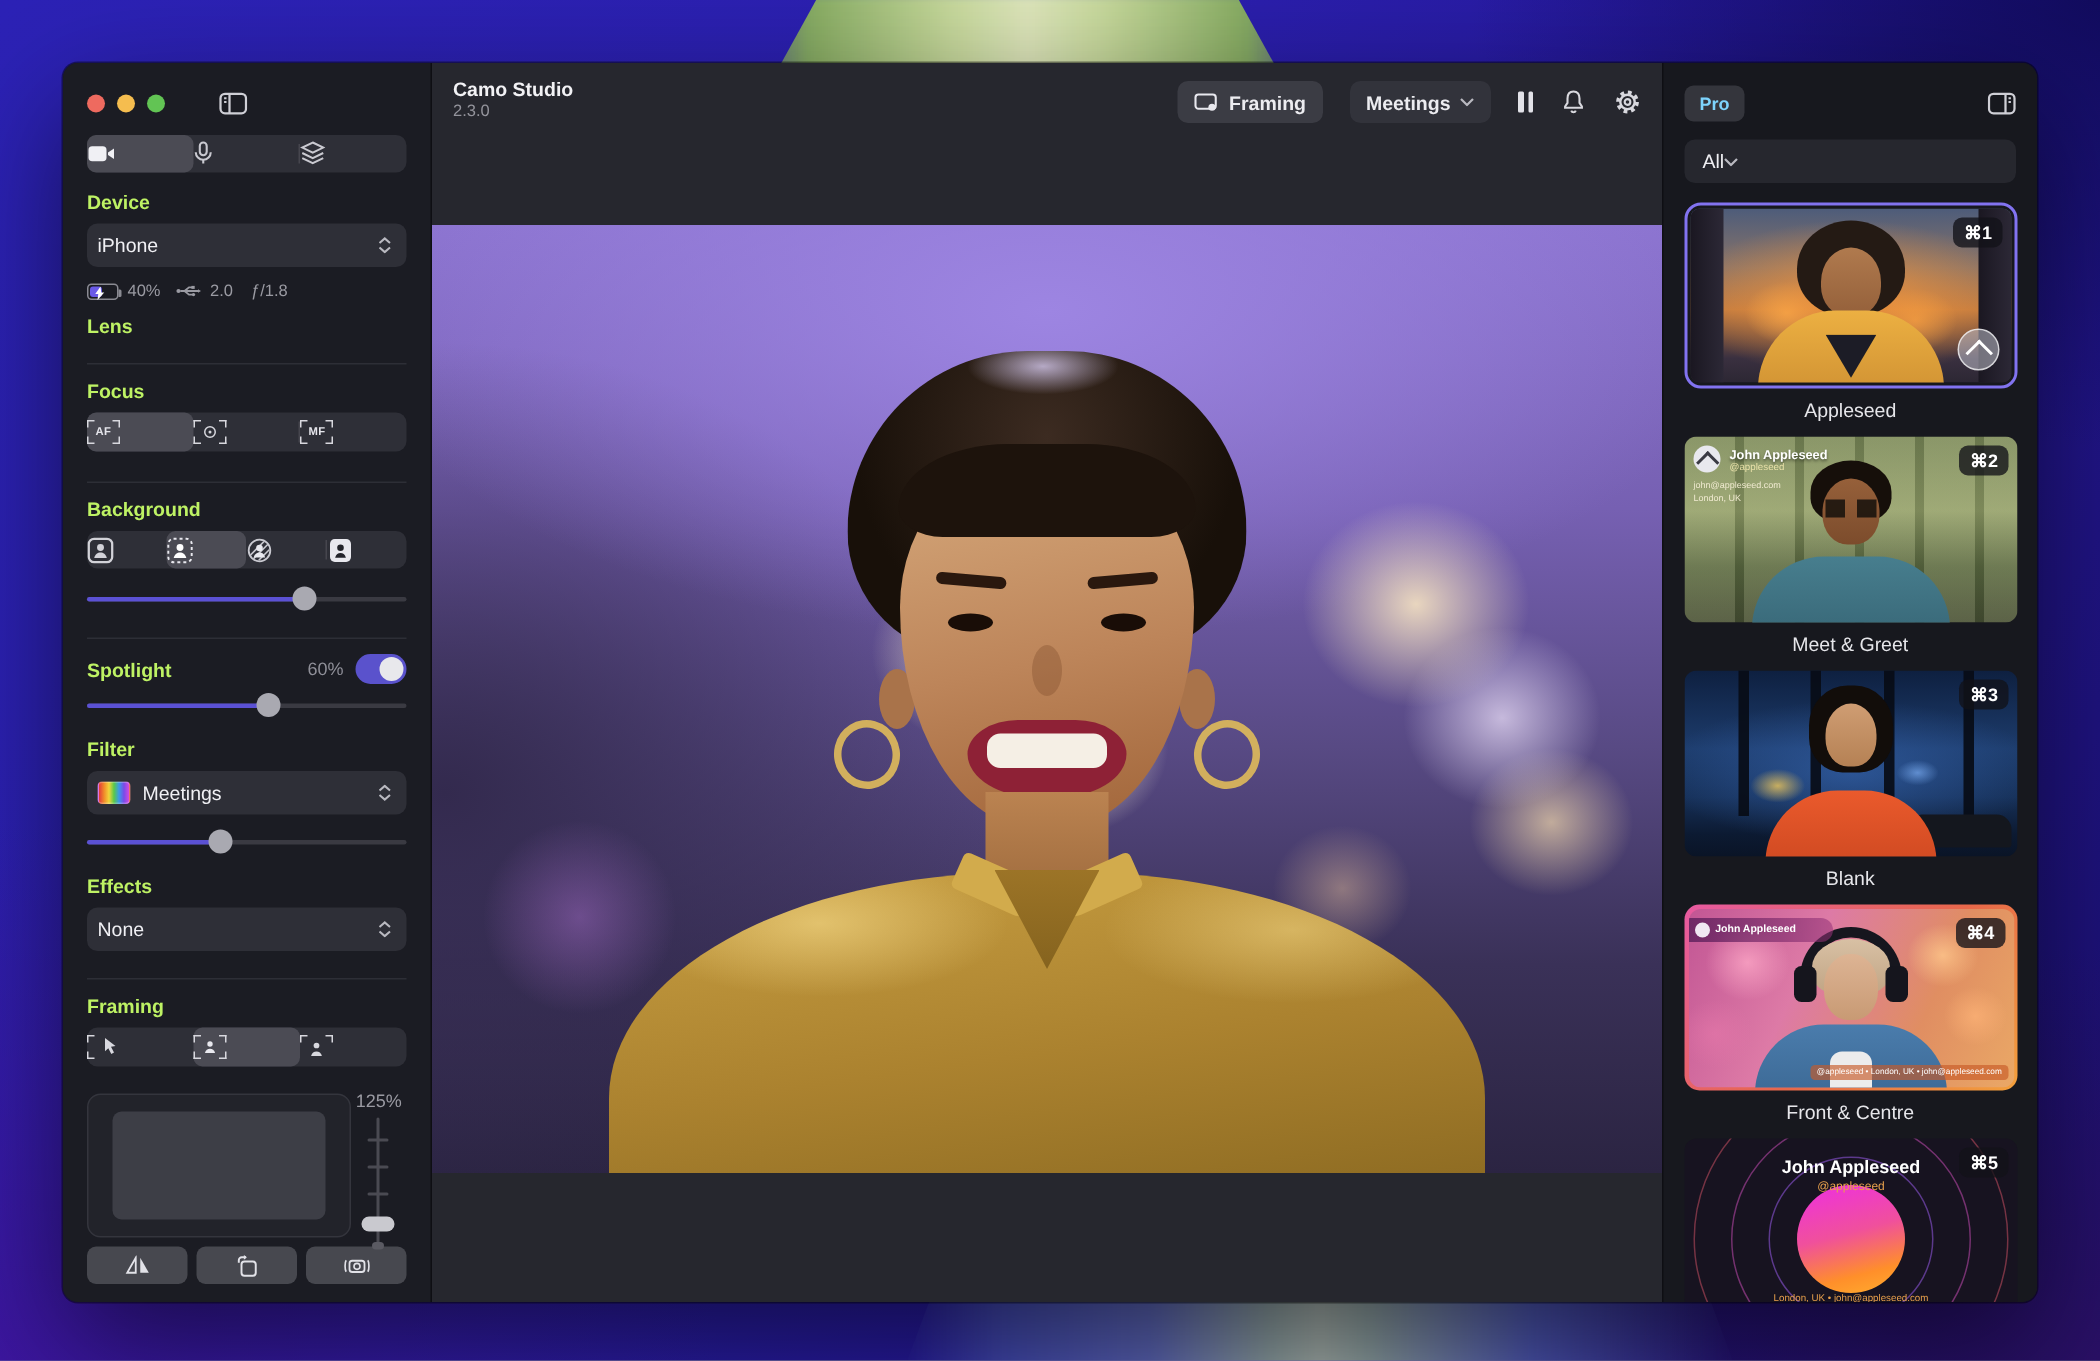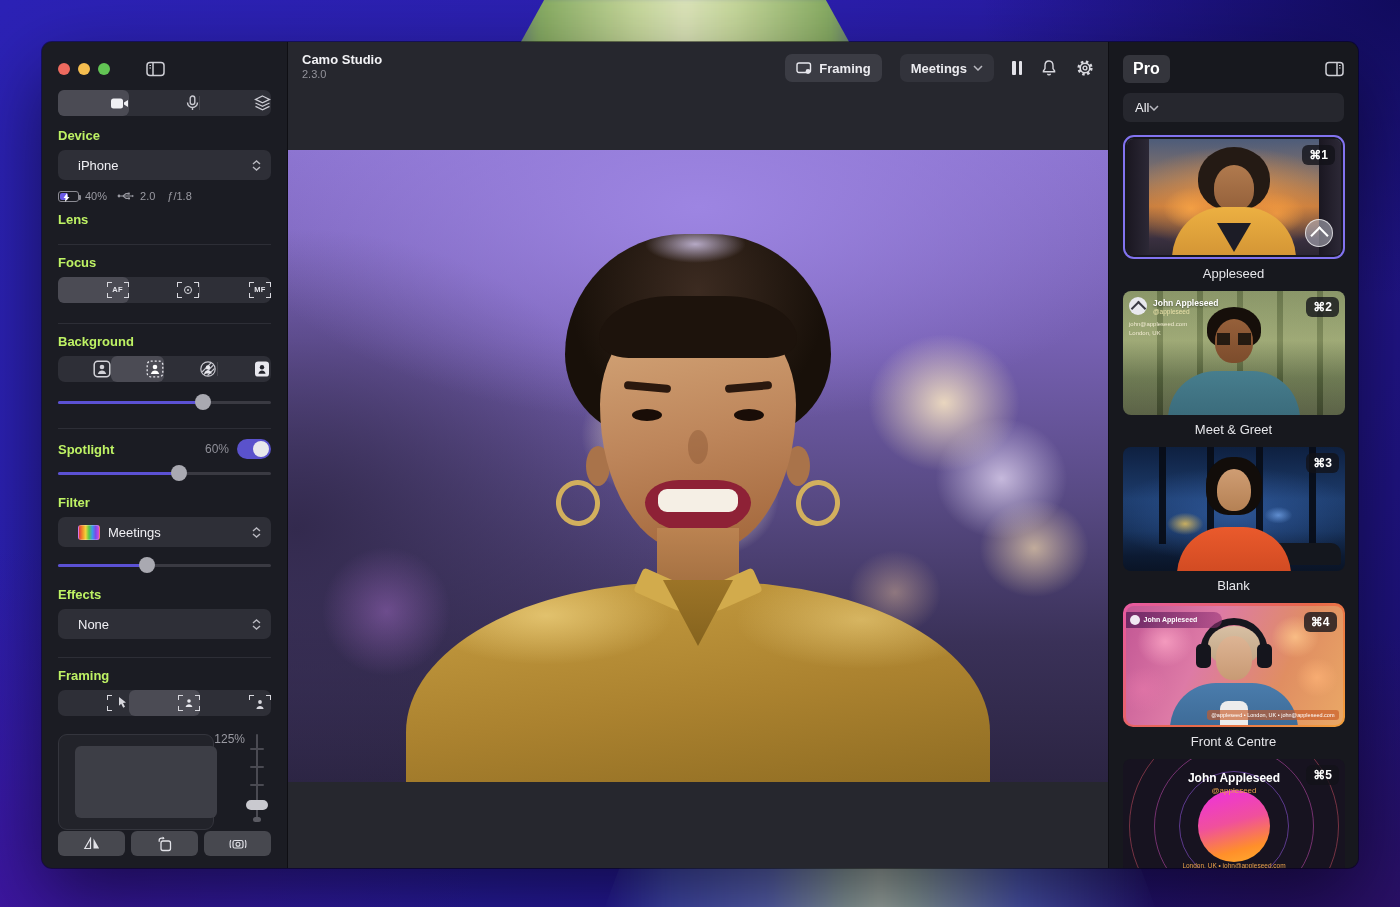--- a/index.html
+++ b/index.html
@@ -25,28 +25,28 @@
 
   
   .sb { width:246px; min-width:246px; background:#1b1c23; padding:14px 16px 12px 16px;
     display:flex; flex-direction:column; border-right:1px solid #0e0e13; }
   .titlebar-row { display:flex; align-items:center; height:26px; margin-bottom:8px; }
   .dot { width:12px; height:12px; border-radius:50%; margin-right:8px; }
   .dot.r { background:#ee6a5f; } .dot.y { background:#f5bd4f; } .dot.g { background:#62c454; }
   .tl-toggle { margin-left:28px; cursor:default; display:flex; }
 
   .seg { display:flex; background:#2e2f37; border-radius:7px; height:26px; align-items:stretch; position:relative; }
-  .seg .opt { flex:1; display:flex; align-items:center; justify-content:flex-end; border-radius:6px; position:relative; }
+  .seg .opt { flex:1; display:flex; align-items:center; justify-content:flex-start; border-radius:6px; position:relative; }
   .seg .opt.sel { background:#4b4b54; }
   .seg .vdiv { width:1px; background:#46464e; margin:6px 0; }
   .tabs { margin-bottom:12px; }
 
   .lbl { font-size:13px; font-weight:700; color:#bef264; margin-bottom:7px; }
   .select { height:30px; background:#2e2f37; border-radius:7px; display:flex; align-items:center;
-    padding:0 10px 0 20px; color:#f0f0f4; font-size:13px; margin-bottom:8px; }
+    padding:0 10px 0 7px; color:#f0f0f4; font-size:13px; margin-bottom:8px; }
   .select .grow { flex:1; }
   .swatch { width:22px; height:15px; border-radius:3px; margin-right:8px;
     background:linear-gradient(90deg,#e23a3a,#f08a2a,#f2d43a,#58c84a,#3a9ae8,#7a4ae8,#d24ae0); border:1px solid rgba(255,255,255,.25); }
 
   .stats { display:flex; align-items:center; gap:6px; margin:2px 0 10px 0; color:#9a9aa2; font-size:11px; }
   .batt { width:21px; height:11px; border:1px solid #8a8a92; border-radius:3px; position:relative; }
   .batt::after { content:""; position:absolute; right:-3px; top:3px; width:2px; height:5px; background:#8a8a92; border-radius:0 1px 1px 0; }
   .batt .fill { position:absolute; left:1px; top:1px; bottom:1px; width:40%; background:#6a5ae8; border-radius:2px; }
   .batt svg { position:absolute; left:4px; top:1px; }
 
@@ -69,21 +69,21 @@
   .bracket-box i.tr { right:0; top:0; border-left:none; border-bottom:none; }
   .bracket-box i.bl { left:0; bottom:0; border-right:none; border-top:none; }
   .bracket-box i.br { right:0; bottom:0; border-left:none; border-top:none; }
   .bracket-box .bt { position:absolute; left:0; right:0; top:3px; text-align:center; font-size:7.5px; font-weight:700; color:#e4e4ea; letter-spacing:.3px; }
   .ring { position:absolute; left:7px; top:4px; width:8px; height:8px; border:1.4px solid #d8d8de; border-radius:50%; }
   .ring::after { content:""; position:absolute; left:2px; top:2px; width:2px; height:2px; border-radius:50%; background:#d8d8de; }
 
   .pan-row { display:flex; margin-top:8px; }
   .pan-box { width:176px; height:96px; background:#22232a; border:1px solid #34353d; border-radius:9px; position:relative; }
   .pan-inner { position:absolute; left:16px; top:11px; width:142px; height:72px; background:#3d3e46; border-radius:6px; }
-  .zoom-col { flex:1; display:flex; align-items:flex-start; }
+  .zoom-col { flex:1; display:flex; flex-direction:column; align-items:center; }
   .zoom-pct { color:#9a9aa2; font-size:12px; margin:-2px 0 4px 0; }
   .vslider { position:relative; width:24px; height:86px; margin-right:2px; }
   .vslider .vtrack { position:absolute; left:11px; top:0; bottom:0; width:2px; background:#4a4a52; border-radius:1px; }
   .vslider .tick { position:absolute; left:5px; width:14px; height:2px; background:#4a4a52; border-radius:1px; }
   .vslider .vthumb { position:absolute; left:1px; bottom:10px; width:22px; height:10px; border-radius:5px; background:#c9c9cf; }
   .vslider .vdot { position:absolute; left:8px; bottom:-2px; width:8px; height:5px; border-radius:3px; background:#5a5a62; }
 
   .bottom-btns { margin-top:auto; display:flex; gap:6px; }
   .bbtn { flex:1; height:25px; background:#47484f; border-radius:6px; display:flex; align-items:center; justify-content:center; cursor:pointer; }
 
@@ -141,21 +141,21 @@
     border-radius:270px 270px 0 0 / 150px 150px 0 0; }
   .p-vee { left:50%; margin-left:-35px; top:430px; width:70px; height:66px;
     background:linear-gradient(#9c7427,#85631e); clip-path:polygon(0 0, 100% 0, 50% 100%); }
   .p-collar { top:428px; width:58px; height:26px; background:#d2ab4c; }
   .p-collar.cl { left:50%; margin-left:-62px; transform:rotate(24deg); border-radius:4px 0 12px 4px; }
   .p-collar.cr { left:50%; margin-left:4px; transform:rotate(-24deg); border-radius:0 4px 4px 12px; }
 
   
   .rs { width:250px; min-width:250px; background:#17181e; padding:14px 14px 0 14px; border-left:1px solid #0e0e13; }
   .rs-header { display:flex; align-items:center; height:26px; margin-bottom:11px; }
-  .pro-badge { background:#34353c; color:#ffffff; font-size:16px; font-weight:700; border-radius:6px; padding:5px 10px; }
+  .pro-badge { background:#34353c; color:#7dd3fc; font-size:12px; font-weight:700; border-radius:6px; padding:5px 10px; }
   .rs-header .sp { flex:1; }
   .rs-select { height:29px; background:#26272e; border-radius:7px; display:flex; align-items:center;
     padding:0 10px 0 12px; color:#f0f0f4; font-size:13px; margin-bottom:13px; }
 
   .preset { margin-bottom:10px; cursor:pointer; }
   .thumb { position:relative; width:222px; height:124px; border-radius:8px; overflow:hidden; }
   .preset.selected .thumb-wrap { border:2px solid #8273f0; border-radius:11px; padding:2px; width:222px; }
   .preset.selected .thumb { width:214px; height:116px; border-radius:6px; }
   .thumb * { position:absolute; }
   .sc-badge { top:6px; right:6px; background:rgba(18,18,24,.78); color:#fff; font-size:12px; font-weight:700;

